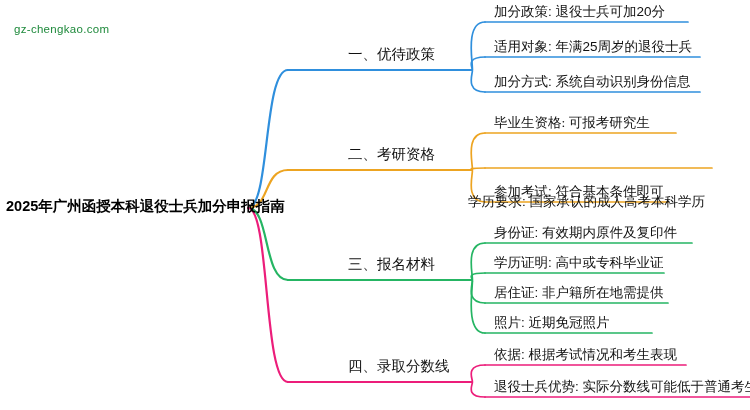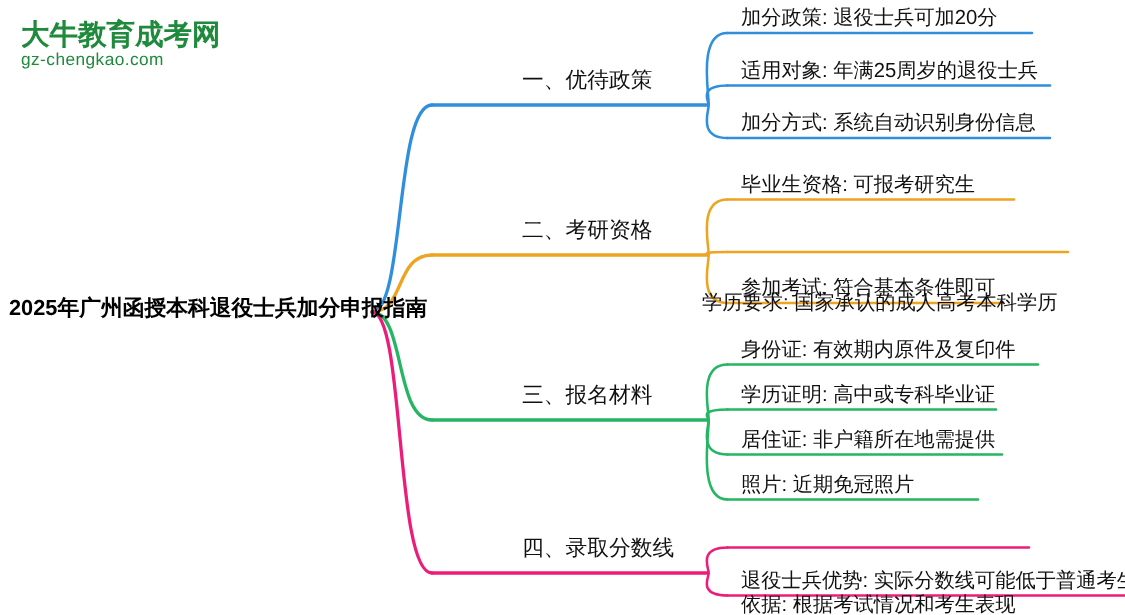--- a/index.html
+++ b/index.html
@@ -119,21 +119,20 @@
     color: #111111;
   }
 </style>
 </head>
 <body>
 
 <div id="stage">
 
   <div id="logo">
     <div id="logo-words">
-      <div id="logo-title">大牛教育成考网</div>
       <div id="logo-url">gz-chengkao.com</div>
     </div>
   </div>
 
   <svg id="links" viewBox="0 0 750 410" width="750" height="410">
       <path d="M 248 208 C 270 208 263.2 70 288 70" fill="none" stroke="#2f8fdd" stroke-width="2.2" stroke-linecap="round"></path>
       <path d="M 288 70 L 472 70" fill="none" stroke="#2f8fdd" stroke-width="2.2" stroke-linecap="round"></path>
       <path d="M 472 70 C 474.5 70 463 22 485 22" fill="none" stroke="#2f8fdd" stroke-width="1.7" stroke-linecap="round"></path>
       <path d="M 485 22 L 688 22" fill="none" stroke="#2f8fdd" stroke-width="1.7" stroke-linecap="round"></path>
       <path d="M 472 70 C 474.5 70 463 57 485 57" fill="none" stroke="#2f8fdd" stroke-width="1.7" stroke-linecap="round"></path>
@@ -167,26 +166,26 @@
     </svg>
 
   <div class="node" id="root-node">2025年广州函授本科退役士兵加分申报指南</div>
 
   <div id="node-layer">
       <div class="node branch-label" style="left: 348px; top: 47px;">一、优待政策</div>
       <div class="node leaf-label" style="left: 494px; top: 5px;">加分政策: 退役士兵可加20分</div>
       <div class="node leaf-label" style="left: 494px; top: 40px; text-align: right;">适用对象: 年满25周岁的退役士兵</div>
       <div class="node leaf-label" style="left: 494px; top: 75px;">加分方式: 系统自动识别身份信息</div>
       <div class="node branch-label" style="left: 348px; top: 147px;">二、考研资格</div>
-      <div class="node leaf-label" style="left: 494px; top: 116px;">毕业生资格: 可报考研究生</div>
+      <div class="node leaf-label" style="left: 494px; top: 116px; font-family: Liberation Serif, serif;">毕业生资格: 可报考研究生</div>
       <div class="node leaf-label" style="left: 468px; top: 151px; margin-top: 44px;">学历要求: 国家承认的成人高考本科学历</div>
       <div class="node leaf-label" style="left: 494px; top: 185px;">参加考试: 符合基本条件即可</div>
       <div class="node branch-label" style="left: 348px; top: 257px;">三、报名材料</div>
       <div class="node leaf-label" style="left: 494px; top: 226px;">身份证: 有效期内原件及复印件</div>
       <div class="node leaf-label" style="left: 494px; top: 256px;">学历证明: 高中或专科毕业证</div>
       <div class="node leaf-label" style="left: 494px; top: 286px;">居住证: 非户籍所在地需提供</div>
       <div class="node leaf-label" style="left: 494px; top: 316px;">照片: 近期免冠照片</div>
       <div class="node branch-label" style="left: 348px; top: 359px;">四、录取分数线</div>
-      <div class="node leaf-label" style="left: 494px; top: 348px; margin-top: 48px;">依据: 根据考试情况和考生表现</div>
+      <div class="node leaf-label" style="left: 494px; top: 348px;">依据: 根据考试情况和考生表现</div>
       <div class="node leaf-label" style="left: 494px; top: 380px;">退役士兵优势: 实际分数线可能低于普通考生</div>
     </div>
 
 </div>
 
 </body></html>

